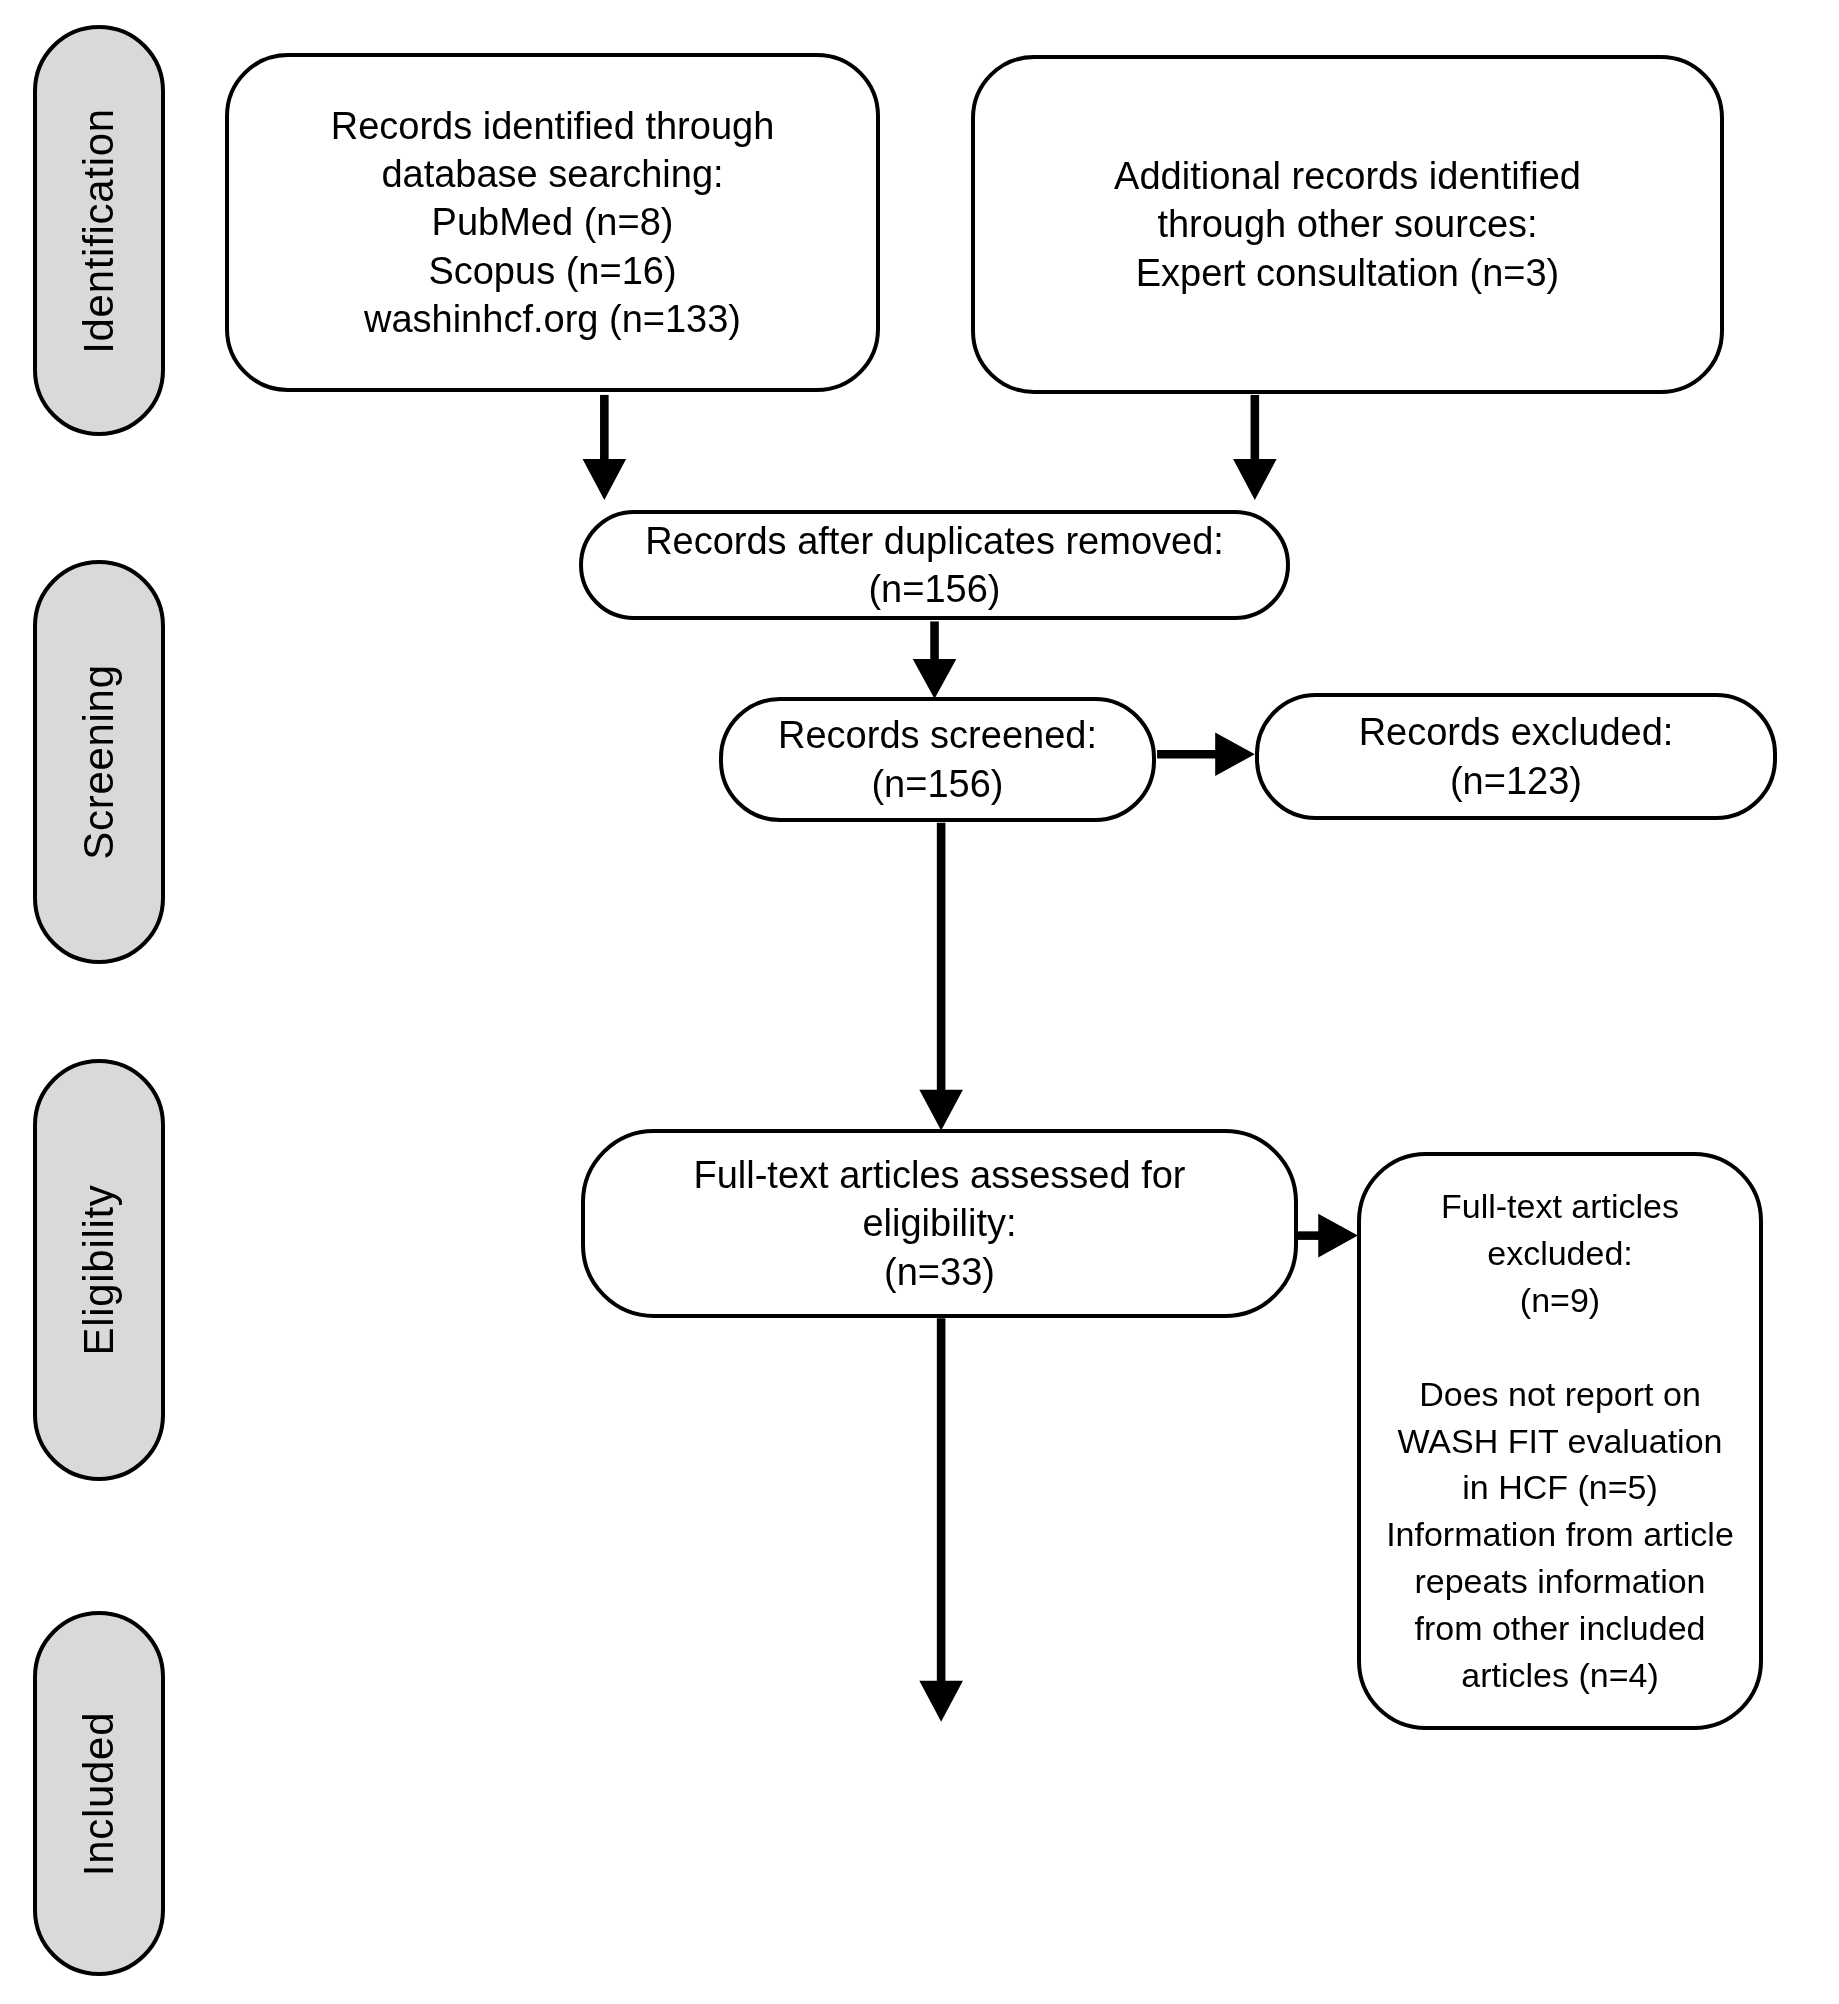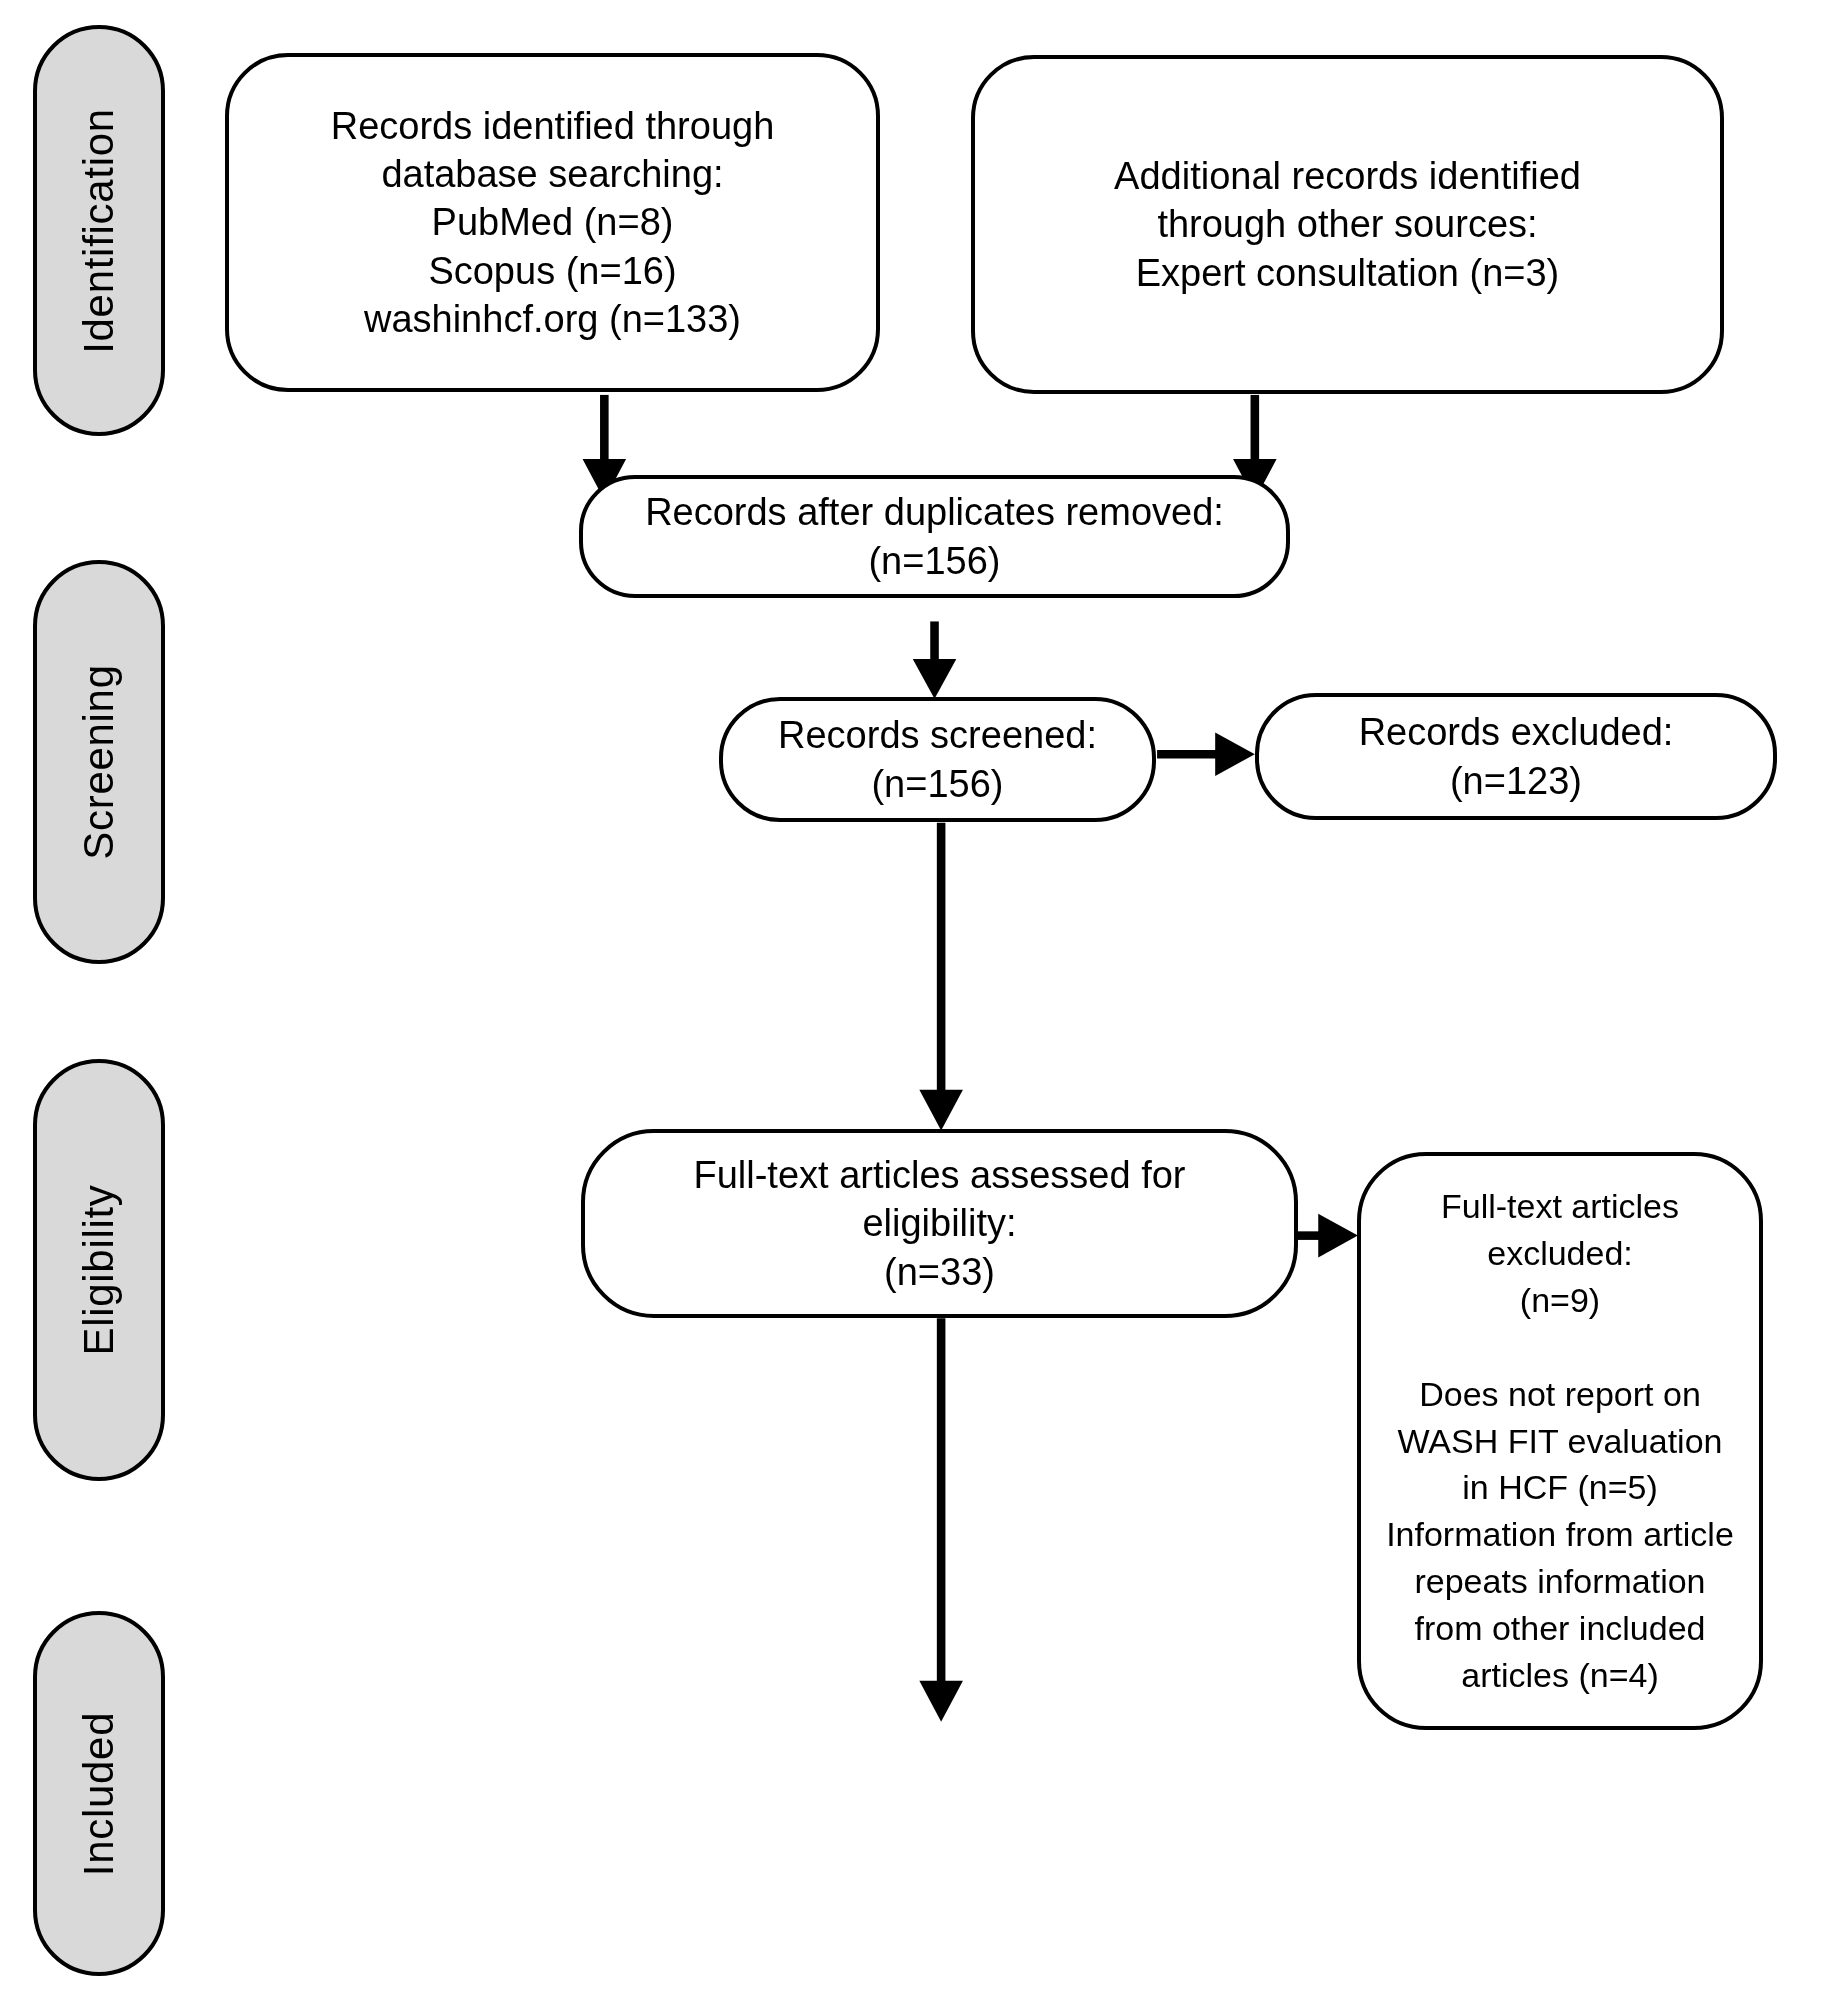--- a/index.html
+++ b/index.html
@@ -64,21 +64,21 @@
     width:100%;
     padding:0 12px;
   }
   #pill-identification{top:25px;height:411px;}
   #pill-screening{top:560px;height:404px;}
   #pill-eligibility{top:1059px;height:422px;}
   #pill-included{top:1611px;height:365px;}
 
   #box-identified{left:225px;top:45px;width:655px;height:339px;border-radius:63px;margin-top:8px;}
   #box-other-sources{left:971px;top:55px;width:753px;height:339px;border-radius:63px;}
-  #box-after-duplicates{left:579px;top:475px;width:711px;height:123px;border-radius:56px;align-items:center;}
+  #box-after-duplicates{left:579px;top:510px;width:711px;height:110px;border-radius:56px;align-items:center;}
   #box-screened{left:719px;top:697px;width:437px;height:125px;border-radius:61px;text-align:center;}
   #box-records-excluded{left:1255px;top:693px;width:522px;height:127px;border-radius:61px;}
   #box-assessed{left:581px;top:1129px;width:717px;height:189px;border-radius:73px;}
   #box-fulltext-excluded{left:1357px;top:1152px;width:406px;height:578px;border-radius:69px;}
   #box-fulltext-excluded .txt{font-size:34px;line-height:1.38;}
   #box-included{left:581px;top:1720px;width:713px;height:192px;border-radius:73px;}
 </style>
 </head>
 <body>
 

